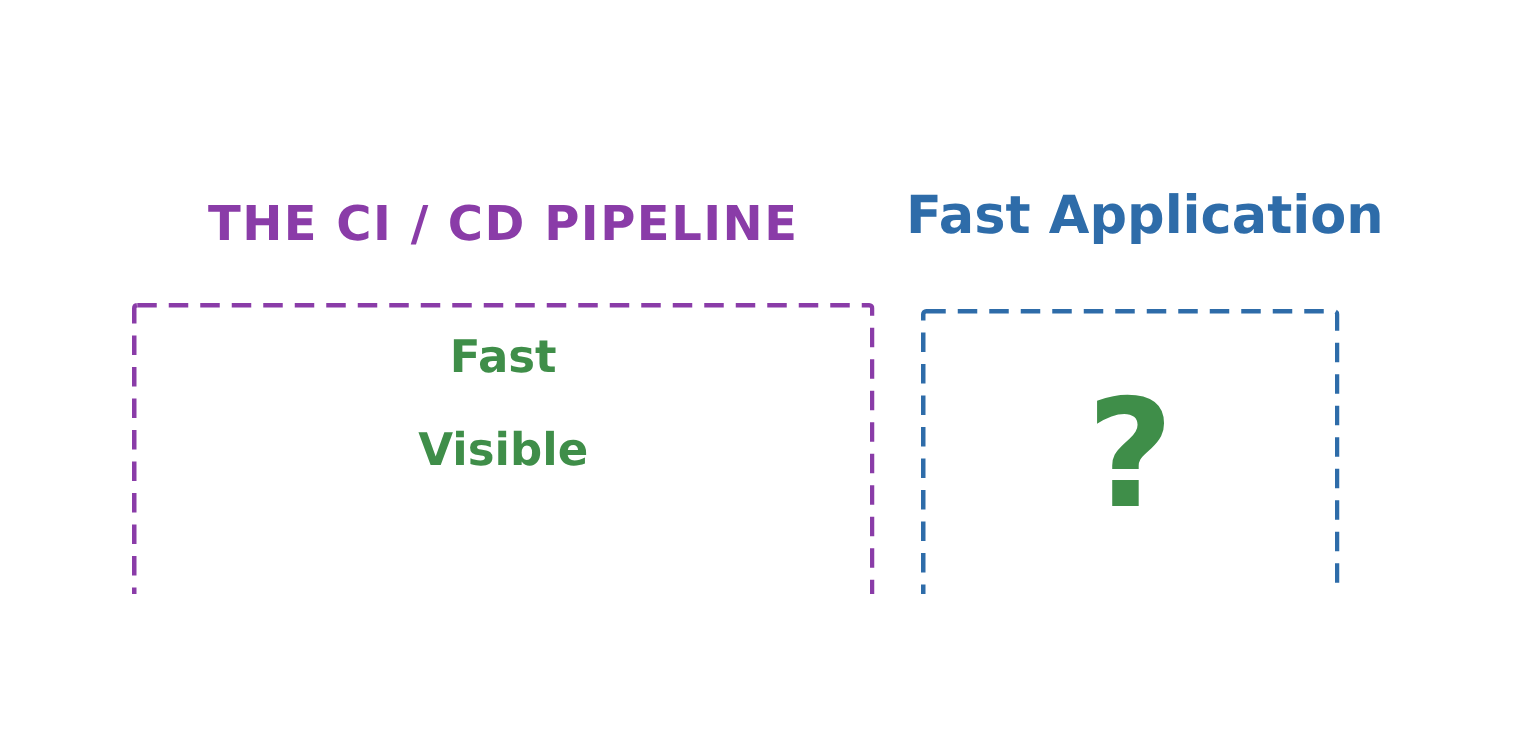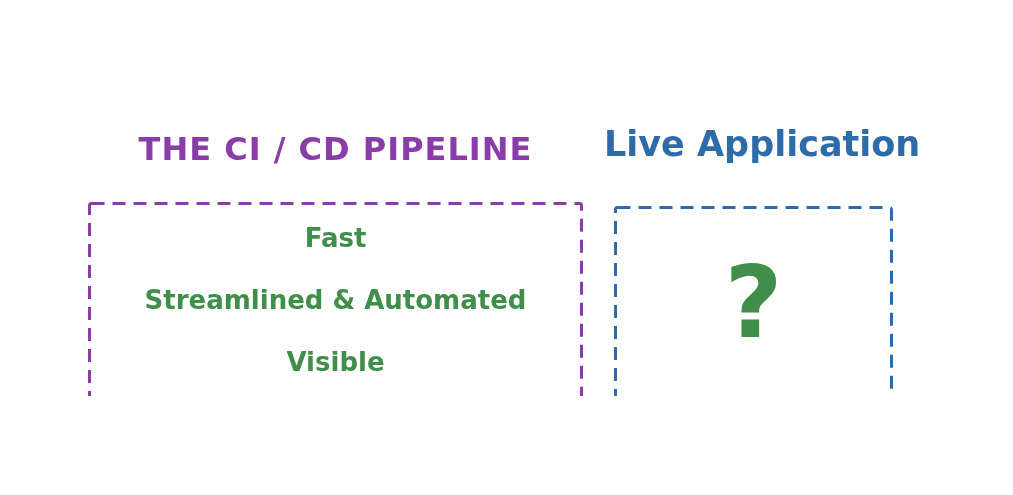--- a/index.html
+++ b/index.html
@@ -58,48 +58,47 @@
     align-items: center;
     justify-content: center;
   }
   .live-box .box-border rect { stroke: var(--blue, #2e6ca9); }
   .pipeline-item {
     position: relative;
     height: 62px;
     display: flex;
     align-items: center;
     justify-content: center;
-    font-size: 26px;
+    font-size: 30px;
     font-weight: bold;
     color: var(--green, #3f8e49);
   }
   .question-mark {
     position: relative;
     transform: translateY(-16px);
     font-size: 100px;
     line-height: 1;
     font-weight: bold;
     color: var(--green, #3f8e49);
   }
 </style>
 </head>
 <body>
 
 <div class="canvas">
 
   <div class="title pipeline-title">THE CI / CD PIPELINE</div>
 
-  <div class="title live-title">Live Application</div>
+  <div class="title live-title">Fast Application</div>
 
   <div class="box pipeline-box">
     <svg class="box-border" width="495" height="223" viewBox="0 0 495 223">
       <rect x="1.5" y="1.5" width="492" height="220" fill="none" stroke-width="3" stroke-dasharray="13 8" rx="2"></rect>
     </svg>
     <div class="pipeline-item">Fast</div>
-    <div class="pipeline-item">Streamlined &amp; Automated</div>
     <div class="pipeline-item">Visible</div>
   </div>
 
   <div class="box live-box">
     <svg class="box-border" width="279" height="226" viewBox="0 0 279 226">
       <rect x="1.5" y="1.5" width="276" height="223" fill="none" stroke-width="3" stroke-dasharray="13 8" rx="2"></rect>
     </svg>
     <div class="question-mark">?</div>
   </div>
 

